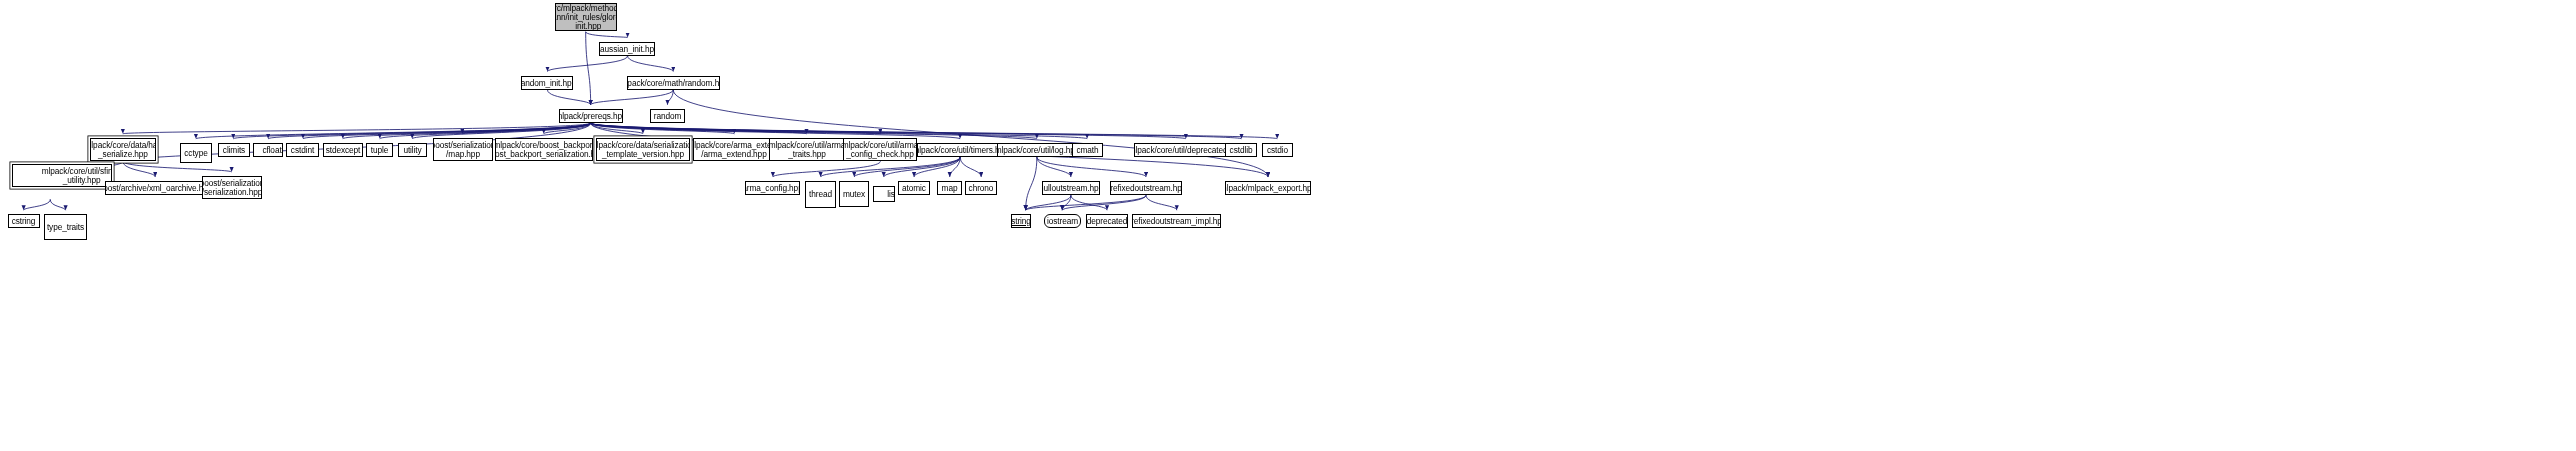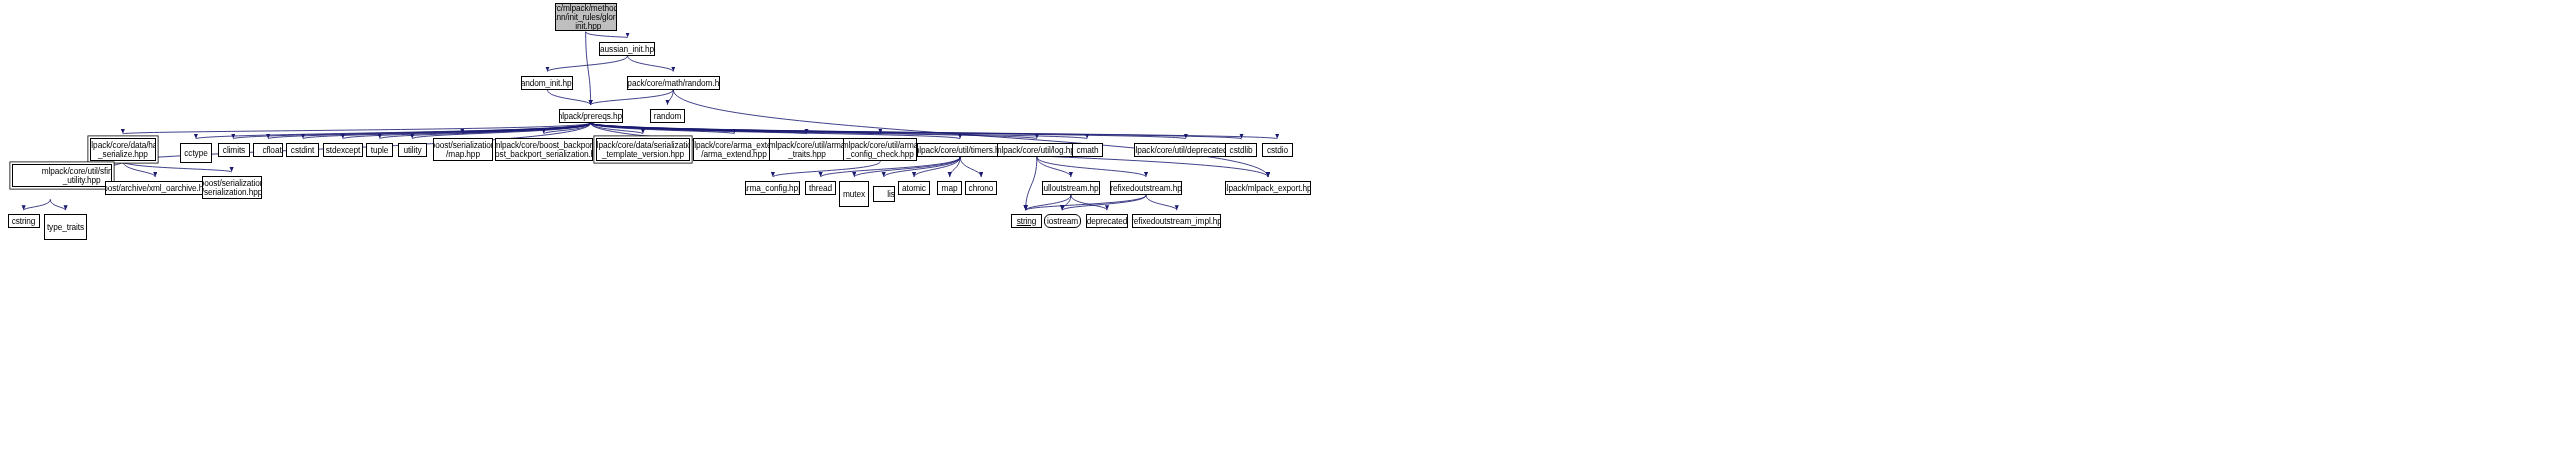--- a/index.html
+++ b/index.html
@@ -145,30 +145,30 @@
       <div class="node" style="left: 1072px; top: 143px; width: 31px; height: 14px;">cmath</div>
       <div class="node" style="left: 1134px; top: 143px; width: 104px; height: 14px;">mlpack/core/util/deprecated.hpp</div>
       <div class="node" style="left: 1225px; top: 143px; width: 32px; height: 14px;">cstdlib</div>
       <div class="node" style="left: 1262px; top: 143px; width: 31px; height: 14px;">cstdio</div>
       <div class="node dbl" style="left: 11.6px; top: 164px; width: 100px; height: 23px; padding-left: 40px;">mlpack/core/util/sfinae
 _utility.hpp</div>
       <div class="node" style="left: 105px; top: 181px; width: 101px; height: 14px;">boost/archive/xml_oarchive.hpp</div>
       <div class="node" style="left: 202px; top: 176px; width: 60px; height: 23px;">boost/serialization
 /serialization.hpp</div>
       <div class="node" style="left: 745px; top: 181px; width: 55px; height: 14px;">arma_config.hpp</div>
-      <div class="node" style="left: 805px; top: 181px; width: 31px; height: 14px;">thread</div>
+      <div class="node" style="left: 805px; top: 181px; width: 31px; height: 27px;">thread</div>
       <div class="node" style="left: 839px; top: 181px; width: 30px; height: 26px;">mutex</div>
       <div class="node" style="left: 873px; top: 186px; width: 22.4px; height: 16px; padding-left: 16px;">list</div>
       <div class="node" style="left: 898px; top: 181px; width: 32px; height: 14px;">atomic</div>
       <div class="node" style="left: 937px; top: 181px; width: 25px; height: 14px;">map</div>
       <div class="node" style="left: 965px; top: 181px; width: 32px; height: 14px;">chrono</div>
       <div class="node" style="left: 1042px; top: 181px; width: 58px; height: 14px;">nulloutstream.hpp</div>
       <div class="node" style="left: 1110px; top: 181px; width: 72px; height: 14px;">prefixedoutstream.hpp</div>
       <div class="node" style="left: 1225px; top: 181px; width: 86px; height: 14px;">mlpack/mlpack_export.hpp</div>
       <div class="node" style="left: 7.5px; top: 214px; width: 32px; height: 14px;">cstring</div>
       <div class="node" style="left: 44px; top: 214px; width: 43px; height: 26px;">type_traits</div>
-      <div class="node" style="left: 1011px; top: 214px; width: 31px; height: 14px; text-decoration: underline;">string</div>
+      <div class="node" style="left: 1011px; top: 214px; width: 20px; height: 14px; text-decoration: underline;">string</div>
       <div class="node" style="left: 1044px; top: 214px; width: 37px; height: 14px; border-radius: 6px;">iostream</div>
       <div class="node" style="left: 1086px; top: 214px; width: 42px; height: 14px;">deprecated</div>
       <div class="node" style="left: 1132px; top: 214px; width: 89px; height: 14px;">prefixedoutstream_impl.hpp</div>
     </div>
 </div>
 
 
 </body></html>

